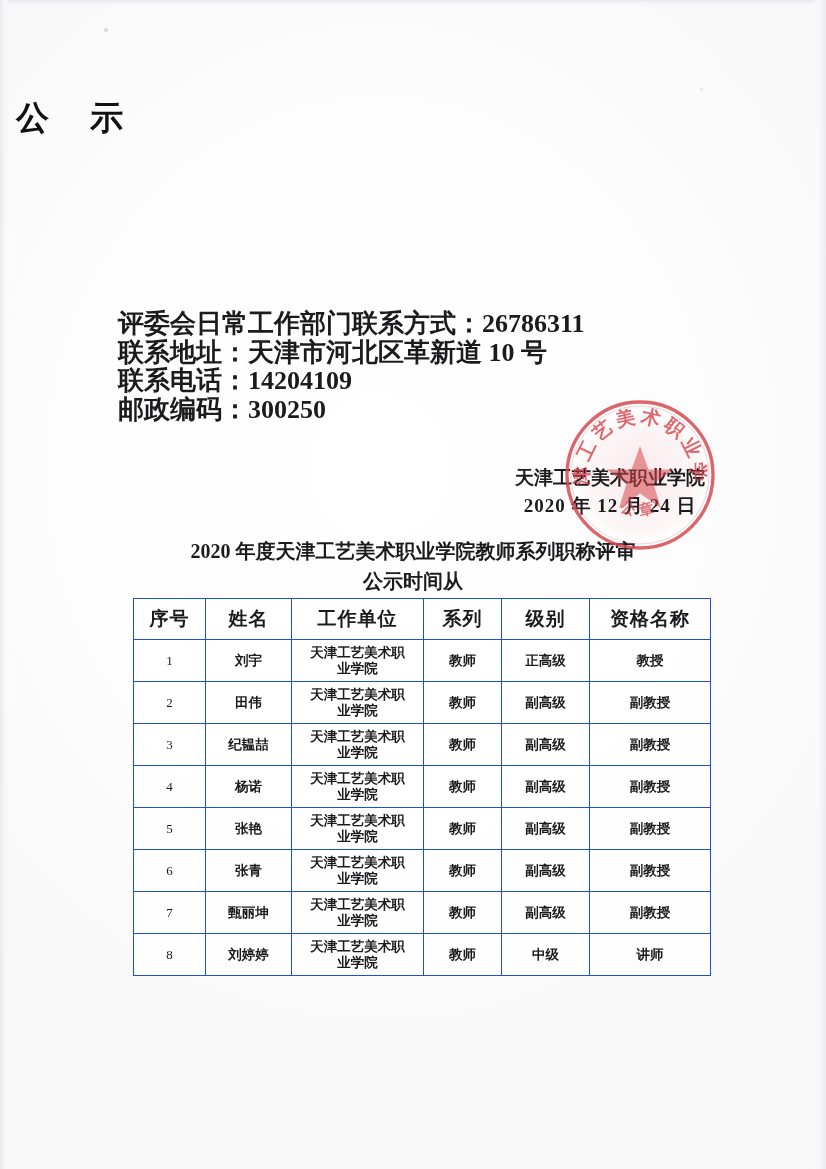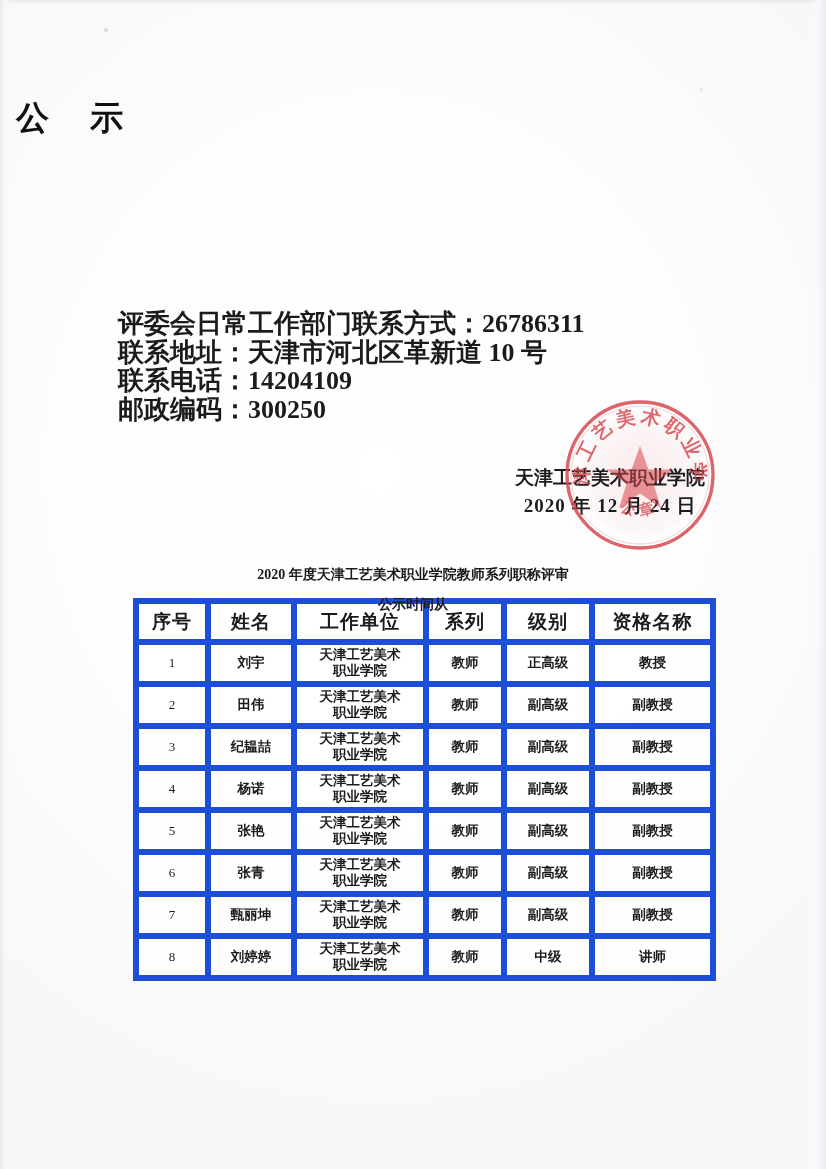--- a/index.html
+++ b/index.html
@@ -92,42 +92,42 @@
     font-size: 19px;
     line-height: 28px;
     color: #1b1b1e;
     font-weight: 600;
     z-index: 4;
   }
   .signature .sig-date { letter-spacing: 1px; }
 
   .table-title {
     position: absolute;
-    left: 113px; top: 560px;
+    left: 113px; top: 536px;
     width: 600px;
     text-align: center;
-    font-size: 14px;
+    font-size: 20px;
     line-height: 30px;
     color: #1b1b1e;
     font-weight: 600;
     z-index: 3;
   }
 
   
   #roster {
     position: absolute;
     left: 133px; top: 598px;
     width: 577px;
     border-collapse: collapse;
     table-layout: fixed;
     z-index: 2;
     background: rgba(255,255,255,0.72);
   }
   #roster td, #roster th {
-    border: 6px solid #1d4ed8;
+    border: 1px solid #1d4ed8;
     text-align: center;
     vertical-align: middle;
     color: #1b1b1e;
     padding: 2px 1px;
   }
   #roster thead th {
     height: 41px;
     font-size: 19px;
     font-weight: 600;
     letter-spacing: 1px;

